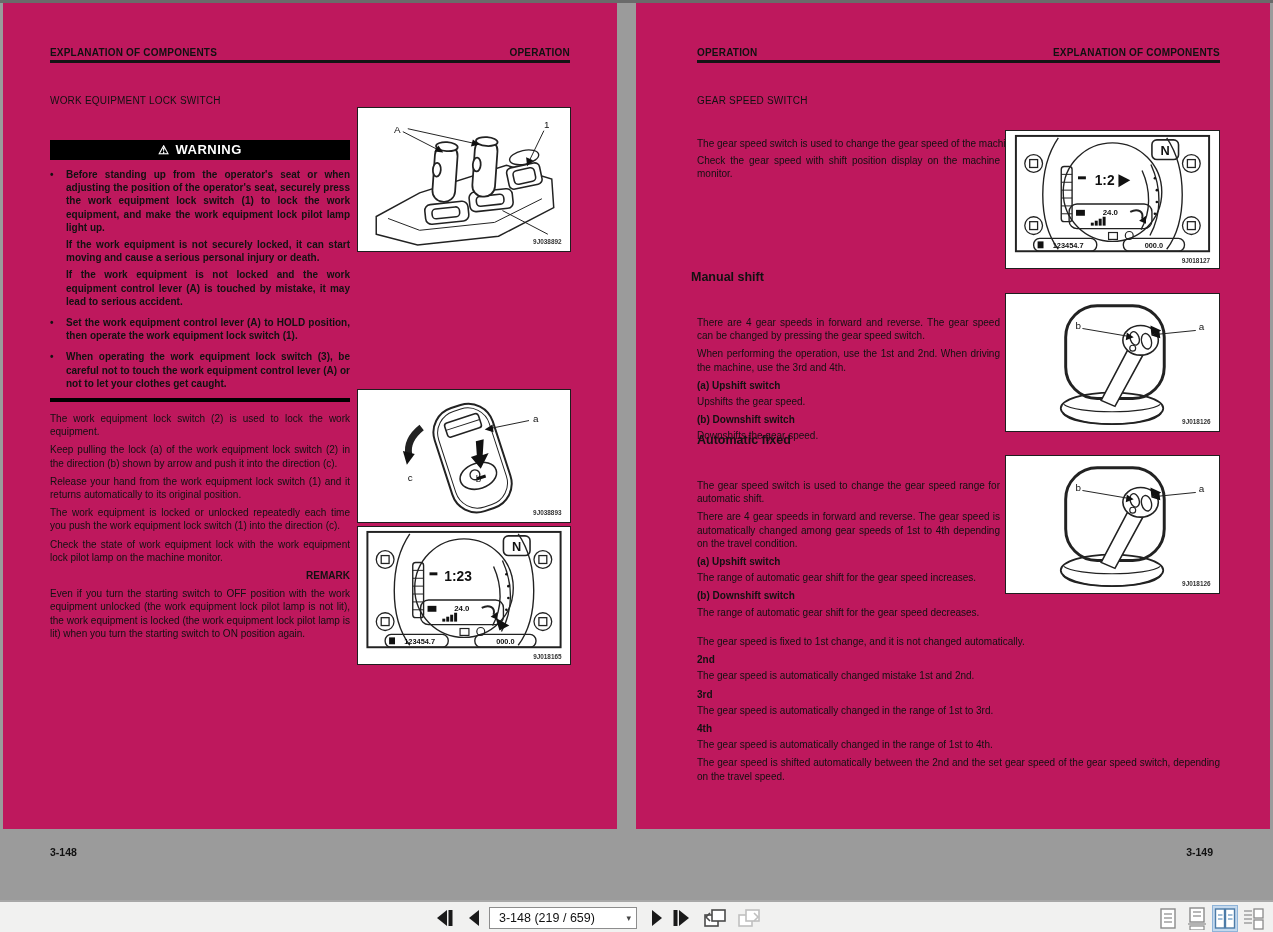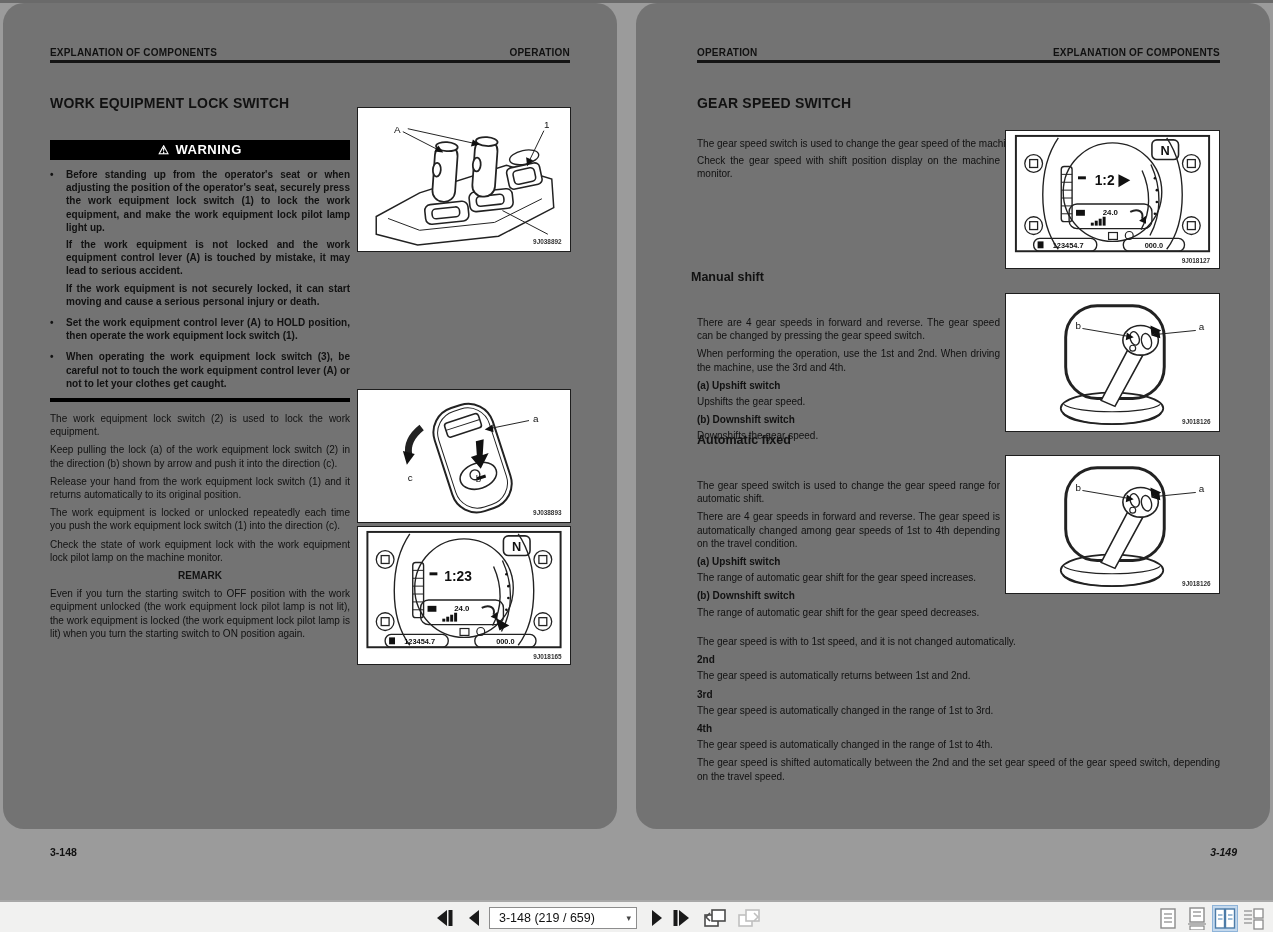--- a/index.html
+++ b/index.html
@@ -5,48 +5,48 @@
   * { box-sizing: border-box; margin: 0; padding: 0; }
   html,body { width:1273px; height:932px; }
   body {
     position: relative;
     background: #9b9b9b;
     font-family: "Liberation Sans", sans-serif;
     color: #111;
     overflow: hidden;
   }
   .top-strip { position:absolute; left:0; top:0; width:1273px; height:3px; background:#6a6a6a; }
-  .page { position:absolute; top:3px; height:826px; background:#737373;border-radius:21px; }
+  .page { position:absolute; top:3px; height:826px; background:#be185d; }
   .page.left  { left:3px;   width:614px; }
   .page.right { left:636px; width:634px; }
 
   .hdr { position:absolute; top:44px; font-size:10px; font-weight:bold; letter-spacing:.2px; white-space:nowrap; }
   .rule { position:absolute; top:57px; height:3px; background:#141414; }
 
-  .doc-title { position:absolute; font-size:14px; font-weight:bold; letter-spacing:.2px; white-space:nowrap; }
+  .doc-title { position:absolute; font-size:10px; font-weight:normal; letter-spacing:.2px; white-space:nowrap; }
   .sec-title { position:absolute; font-size:12.5px; font-weight:bold; }
 
   .bt { font-size:10px; line-height:13.2px; text-align:justify; }
   .bt p { margin:0 0 5px 0; }
   .bt .lbl { font-weight:bold; text-align:left; margin:1px 0 3px 0; }
 
   .col { position:absolute;margin-top:24px; }
 
   
   .warn-bar { height:20px; background:#000; color:#fff; text-align:center;
               font-size:13px; font-weight:bold; line-height:20px; letter-spacing:.5px; }
   .warn-bar .tri { font-size:12px; margin-right:6px; }
   .warn-body { margin-top:8px; }
   .warn-item { display:flex; margin-bottom:4px; }
   .warn-item .dot { width:16px; flex:0 0 16px; font-weight:bold; font-size:10px; line-height:13.2px; }
   .warn-item .txt { flex:1; font-weight:bold; }
   .warn-item .txt p { margin:0 0 4px 0; }
   .warn-bottom { height:4px; background:#000; margin-top:4px; }
 
-  .remark-h { font-weight:bold; text-align:center; margin:3px 0 4px 0; }
+  .remark-h { font-weight:bold; text-align:right; margin:3px 0 4px 0; }
 
   .pageno { position:absolute; top:843px; font-size:10.5px; font-weight:bold; }
 
   .fig { position:absolute; border:1.5px solid #1e1e1e; background:#fff; }
   .fig svg { display:block; width:100%; height:100%; }
   .figtxt { font-family:"Liberation Sans", sans-serif; fill:#111; }
   .figcode { font-family:"Liberation Sans", sans-serif; fill:#333; font-size:6.5px; font-weight:bold; }
   .ln { stroke:#222; fill:none; }
 
   
@@ -74,22 +74,22 @@
   <div class="doc-title" style="left:47px; top:92px;">WORK EQUIPMENT LOCK SWITCH</div>
 
   <div class="col" style="left:47px; top:113px; width:300px;">
     <div>
       <div class="warn-bar"><span class="tri">⚠</span><span>WARNING</span></div>
       <div class="warn-body bt">
         <div class="warn-item">
           <div class="dot">•</div>
           <div class="txt">
             <p>Before standing up from the operator's seat or when adjusting the position of the operator's seat, securely press the work equipment lock switch (1) to lock the work equipment, and make the work equipment lock pilot lamp light up.</p>
+            <p>If the work equipment is not securely locked, it can start moving and cause a serious personal injury or death.</p>
             <p>If the work equipment is not locked and the work equipment control lever (A) is touched by mistake, it may lead to serious accident.</p>
-            <p>If the work equipment is not securely locked, it can start moving and cause a serious personal injury or death.</p>
           </div>
         </div>
         <div class="warn-item">
           <div class="dot">•</div>
           <div class="txt">
               <p>Set the work equipment control lever (A) to HOLD position, then operate the work equipment lock switch (1).</p>
             </div>
         </div>
         <div class="warn-item">
           <div class="dot">•</div>
@@ -353,31 +353,31 @@
       <line class="ln" stroke-width="1" x1="77" y1="35" x2="124" y2="43"></line>
         <polygon fill="#111" points="129,44 121,47 122,39"></polygon>
       <text class="figtxt" x="195" y="37" font-size="10">a</text>
       <line class="ln" stroke-width="1" x1="192" y1="37" x2="152" y2="41"></line>
         <polygon fill="#111" points="147,42 155,37 156,45"></polygon>
       <text class="figcode" x="207" y="132" text-anchor="end">9J018126</text>
     </svg>
   </div>
 
   <div class="col bt" style="left:61px; top:608px; width:523px;">
-    <p>The gear speed is with to 1st speed, and it is not changed automatically.</p>
+    <p>The gear speed is fixed to 1st change, and it is not changed automatically.</p>
     <p class="lbl">2nd</p>
-    <p>The gear speed is automatically returns between 1st and 2nd.</p>
+    <p>The gear speed is automatically changed mistake 1st and 2nd.</p>
     <p class="lbl">3rd</p>
     <p>The gear speed is automatically changed in the range of 1st to 3rd.</p>
     <p class="lbl">4th</p>
     <p>The gear speed is automatically changed in the range of 1st to 4th.</p>
     <p>The gear speed is shifted automatically between the 2nd and the set gear speed of the gear speed switch, depending on the travel speed.</p>
   </div>
 
-  <div class="pageno" style="left:78px; width:523px; text-align:right;font-style:italic;">3-149</div>
+  <div class="pageno" style="left:54px; width:523px; text-align:right;">3-149</div>
 </div>
 
 <div class="toolbar">
   <div class="tb-btn" style="left:434px;">
     <svg width="22" height="20" viewBox="0 0 22 20">
         <polygon points="13,2 3,10 13,18" fill="#1a1a1a"></polygon>
         <rect x="14.5" y="2" width="4" height="16" fill="#1a1a1a"></rect>
       </svg>
   </div>
   <div class="tb-btn" style="left:464px;">

